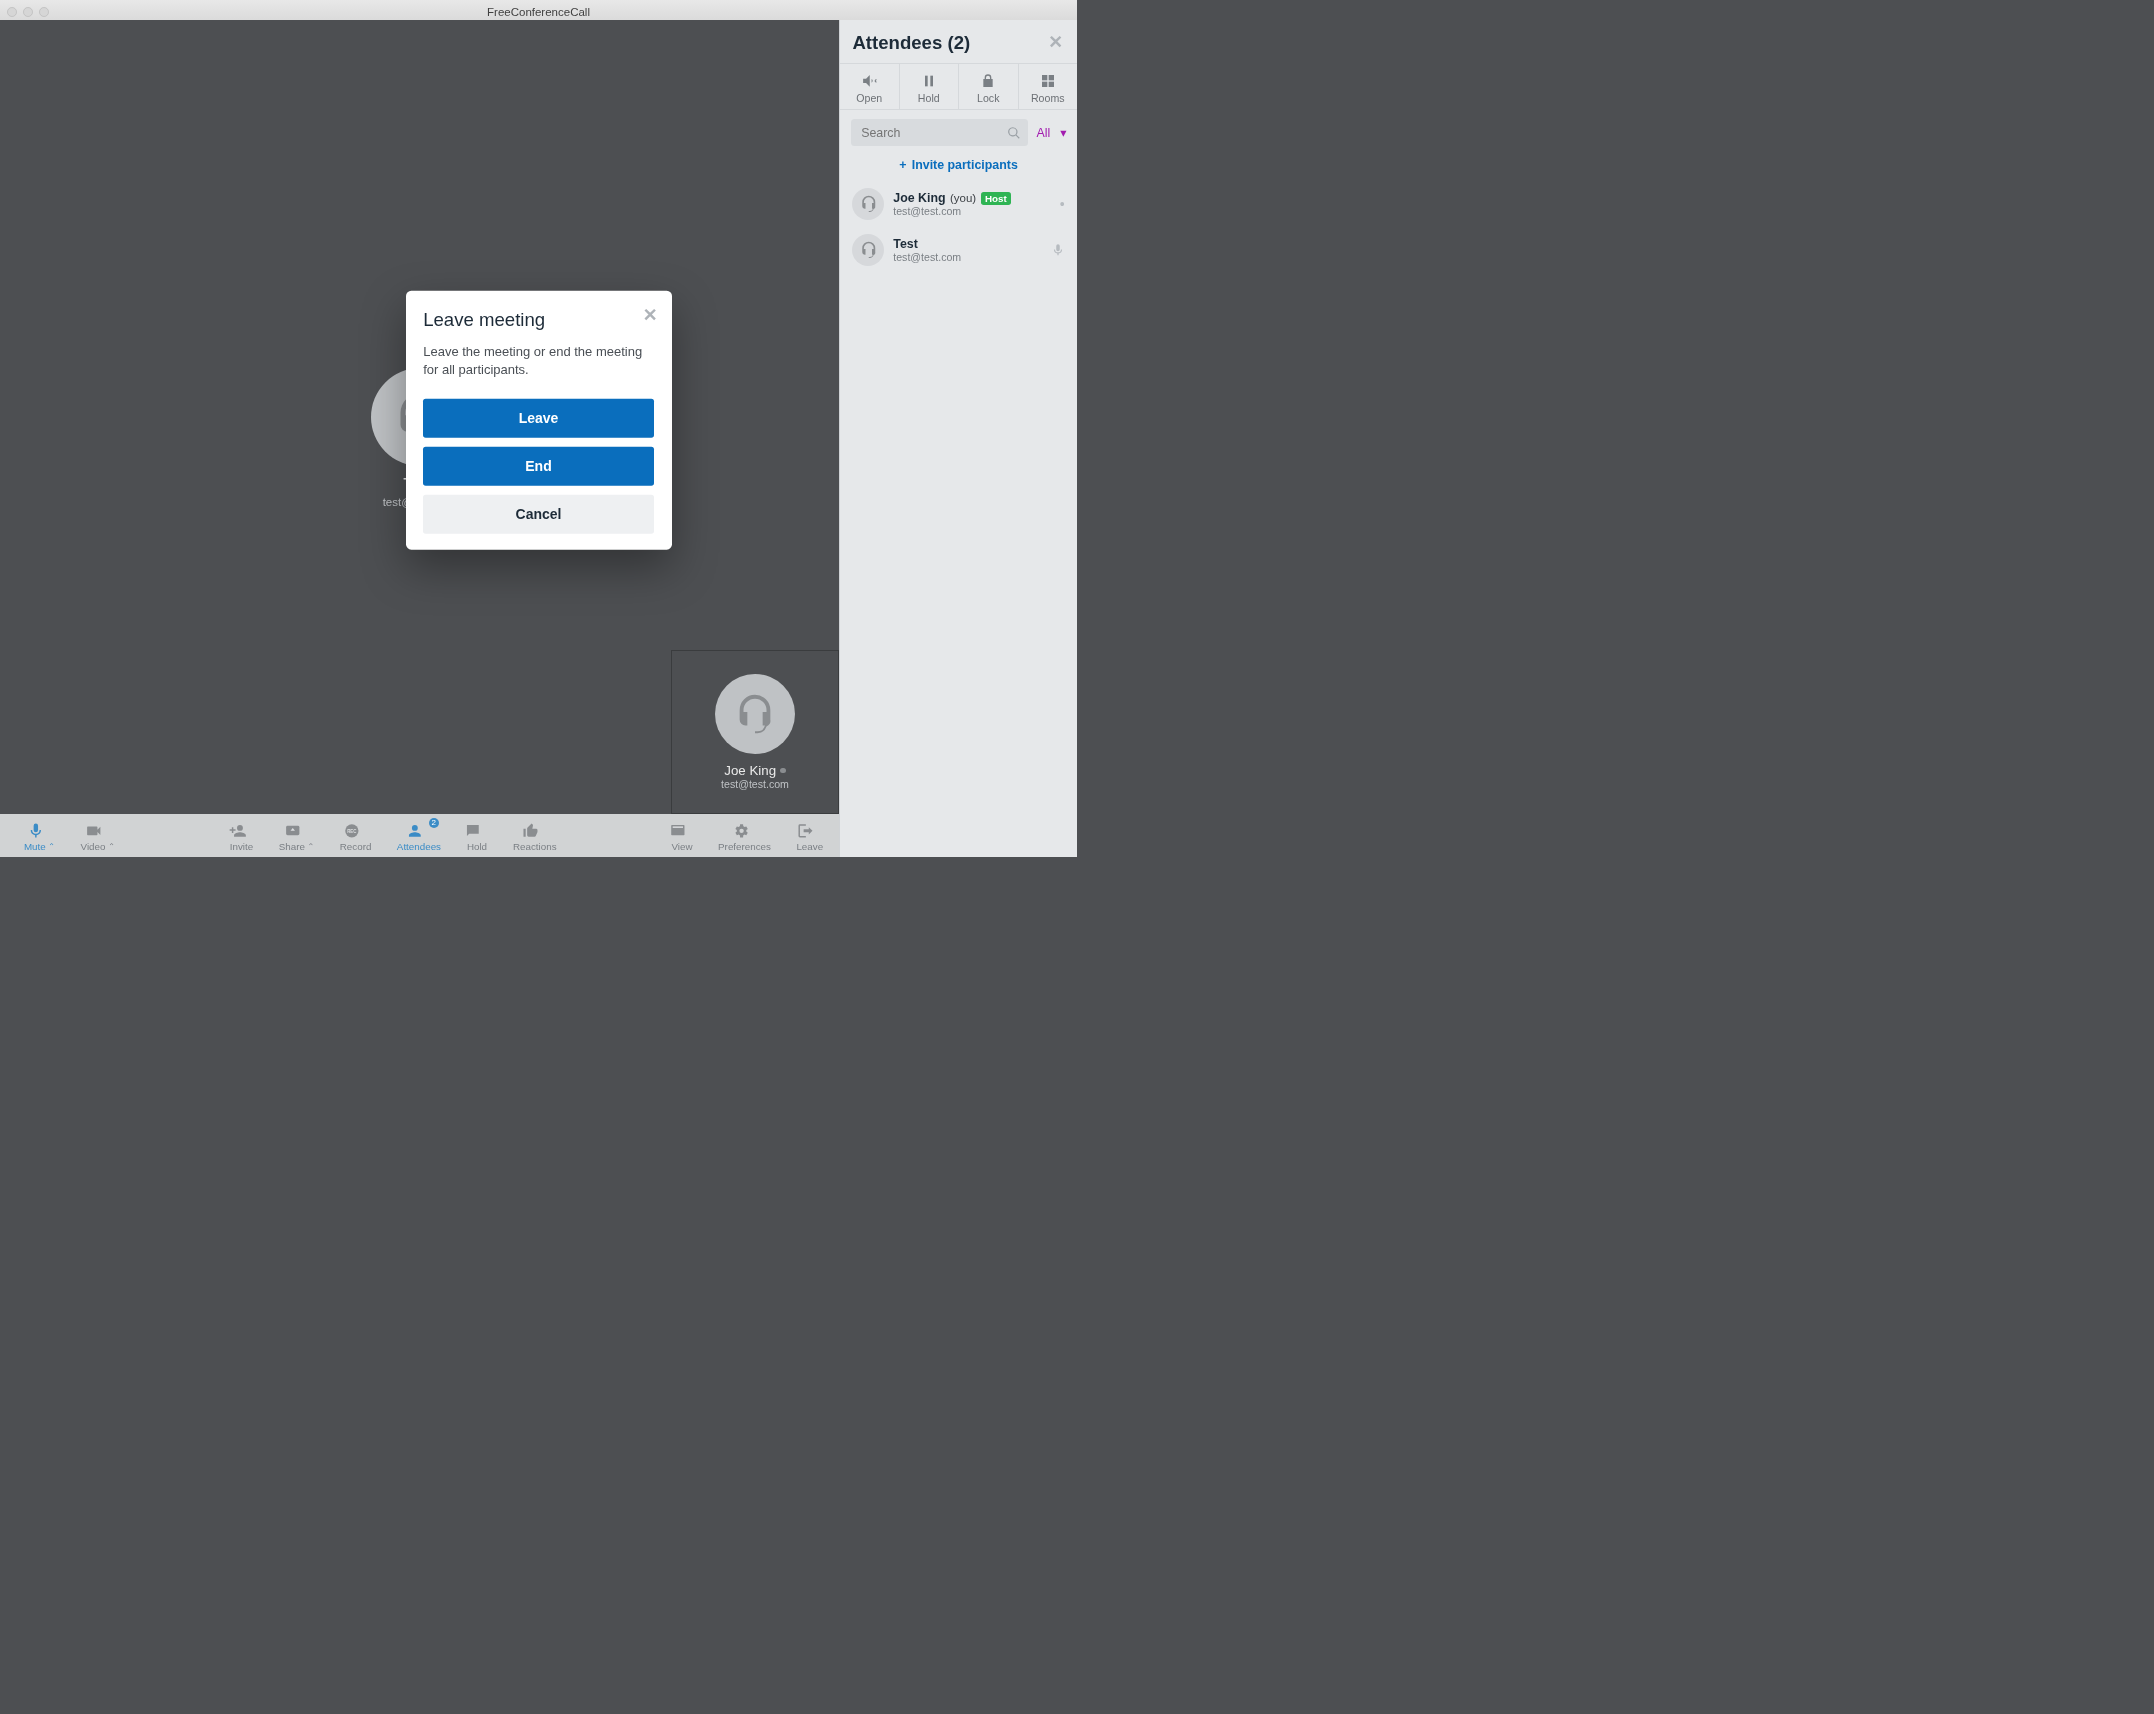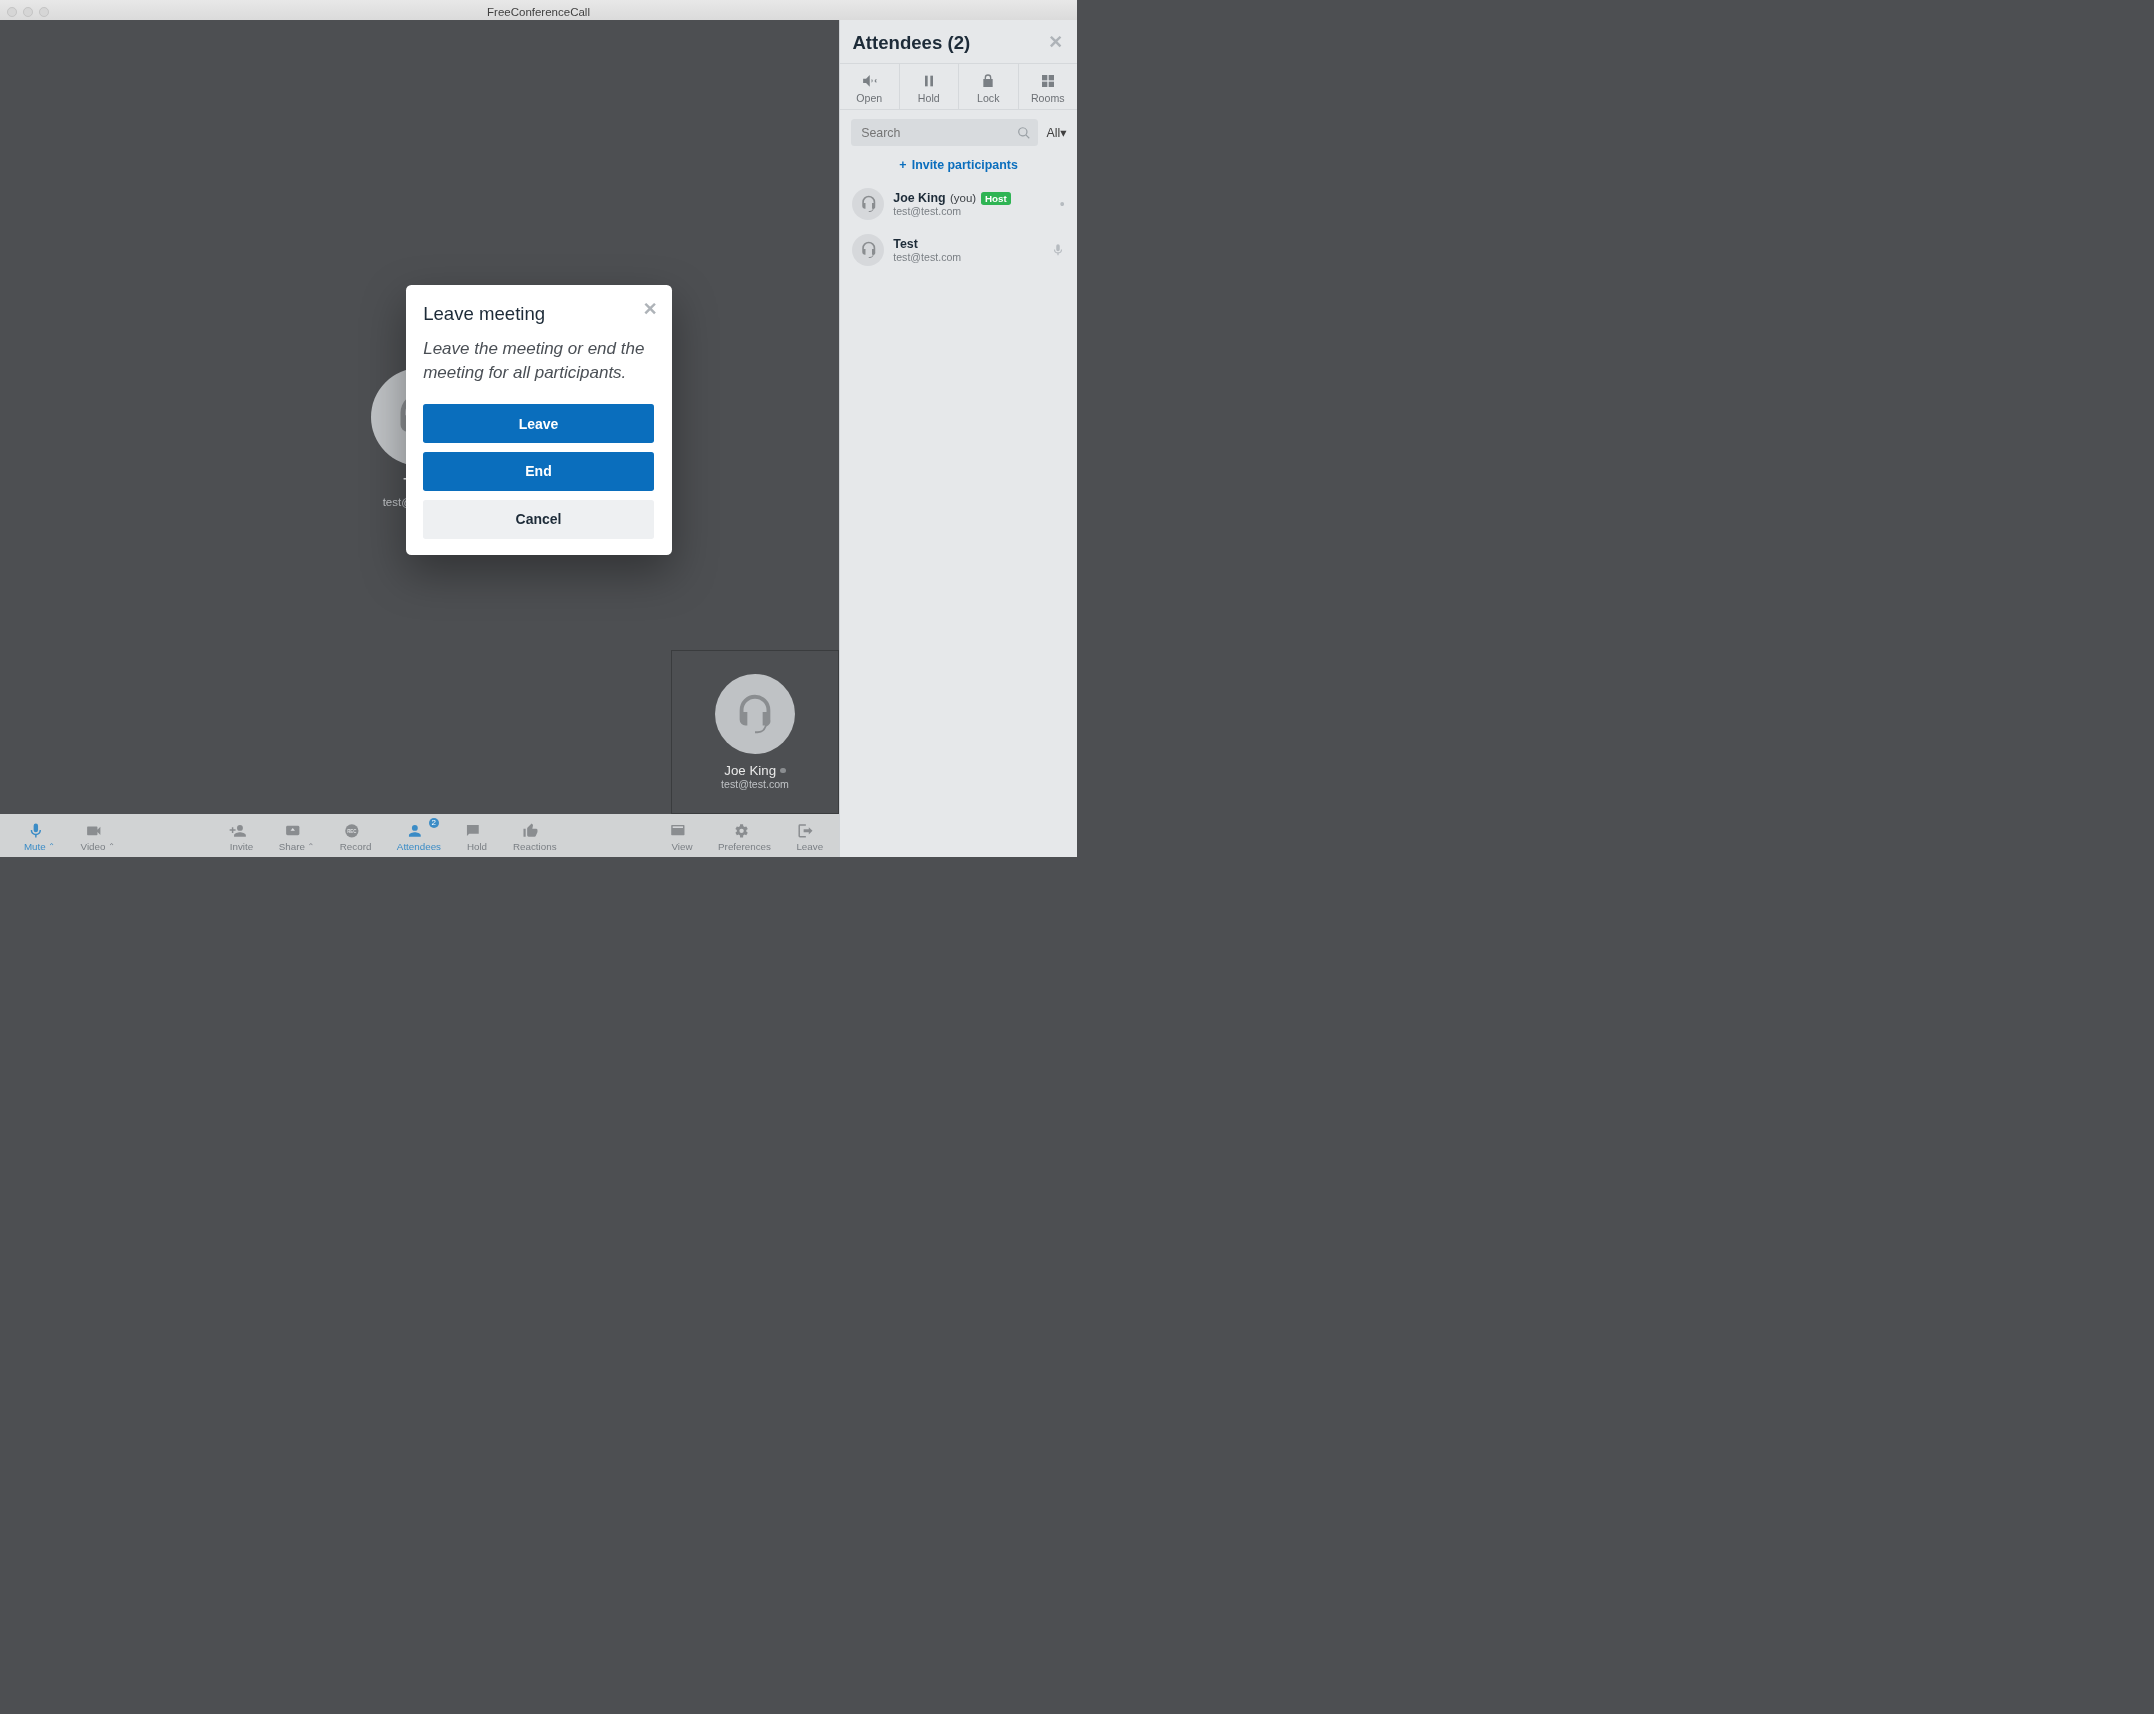--- a/index.html
+++ b/index.html
@@ -43,38 +43,38 @@
   .sb-head h2 { font-size:18.6px; font-weight:700; color:#1d2b38; }
   .sb-close { color:#aeb3b8; font-size:17.7px; cursor:pointer; font-weight:700; }
   .sb-actions { display:flex; border-top:0.9px solid #d5d8db; border-bottom:0.9px solid #d5d8db; }
   .sb-act { flex:1; text-align:center; padding:7px 0 5.3px; color:#6c7075; font-size:10.6px; cursor:pointer; border-right:0.9px solid #d5d8db; }
   .sb-act:last-child { border-right:none; }
   .sb-act .ico { height:19.5px; display:flex; align-items:center; justify-content:center; margin-bottom:1.8px; }
   .sb-searchrow { display:flex; align-items:center; gap:8.9px; padding:8.9px 10.6px; }
   .sb-search { flex:1; position:relative; }
   .sb-search input { width:100%; height:26.6px; border:none; background:#d8dbde; border-radius:3.5px; padding:0 26.6px 0 10.6px; font-size:12.4px; color:#7f1d1d; outline:none; }
   .sb-search .sicon { position:absolute; right:7px; top:50%; transform:translateY(-50%); color:#9aa0a5; }
-  .sb-filter { color:#404040; font-size:12.4px; cursor:pointer; display:flex; align-items:center; gap:0; }
+  .sb-filter { color:#a21caf; font-size:12.4px; cursor:pointer; display:flex; align-items:center; gap:10px; }
   .sb-invite { color:#0a6ebd; font-weight:600; font-size:12.4px; text-align:center; padding:3.5px 0 8.9px; cursor:pointer; display:flex; align-items:center; justify-content:center; gap:5.3px; }
   .plist { }
   .prow { display:flex; align-items:center; gap:8.9px; padding:7px 12.4px; }
   .pavatar { width:32px; height:32px; border-radius:50%; background:#d6d8db; display:flex; align-items:center; justify-content:center; }
   .pinfo { flex:1; }
   .pname { font-size:12.4px; font-weight:700; color:#1d2b38; display:flex; align-items:center; gap:4.4px; }
   .pyou { font-weight:400; font-size:11.5px; color:#3b3f44; }
   .pbadge { background:#2fb454; color:#fff; font-size:9.8px; padding:0.9px 4.4px; border-radius:2.7px; font-weight:600; }
   .pemail { font-size:10.6px; color:#7a7f84; }
   .pstatus { color:#b6bbc0; }
 
   
   .scrim { position:absolute; inset:19.5px 0 0 0; background:rgba(0,0,0,0.0); }
   .modal { position:absolute; width:266px; left:50%; top:49%; transform:translate(-50%,-50%); background:#fff; border-radius:5.3px; box-shadow:0 17.7px 44px rgba(0,0,0,0.35); padding:17.7px 17.7px 16px; }
   .modal h3 { font-size:18.6px; font-weight:400; color:#1d2b38; margin-bottom:12.4px; }
   .modal .mclose { position:absolute; top:14px; right:14px; color:#aeb3b8; font-size:17.7px; font-weight:700; cursor:pointer; }
-  .modal p { font-size:17px; color:#4a4f55; line-height:1.4; margin-bottom:19.5px;font-style:italic; }
+  .modal p { font-size:13px; color:#4a4f55; line-height:1.4; margin-bottom:19.5px; }
   .mbtn { display:block; width:100%; height:39px; border:none; border-radius:2.7px; font-size:14px; font-weight:700; cursor:pointer; margin-bottom:8.9px; }
   .mbtn.primary { background:#0a6ebd; color:#fff; }
   .mbtn.secondary { background:#eef0f2; color:#1d2b38; }
   .mbtn:last-child { margin-bottom:0; }
 
   svg { display:block; }
 </style>
 </head>
 <body>
 

